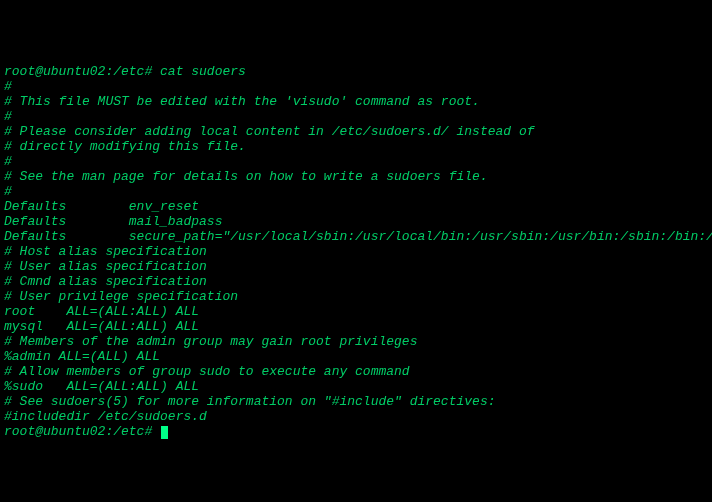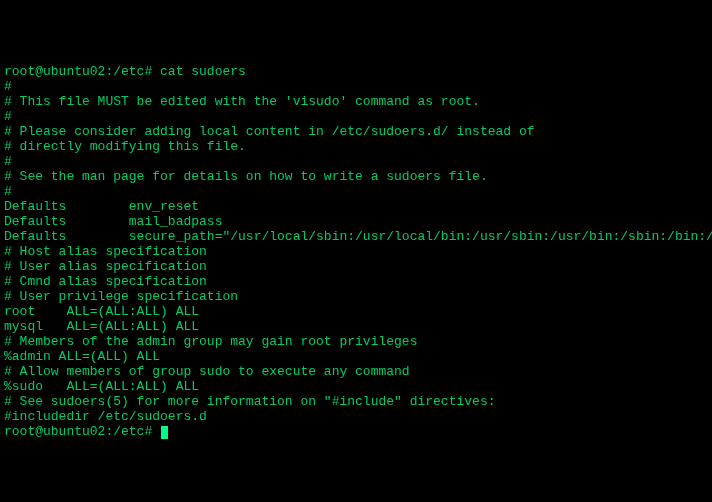--- a/index.html
+++ b/index.html
@@ -19,20 +19,21 @@
       overflow: hidden;
       white-space: pre;
     }
     .terminal {
       width: 100%;
       height: 100%;
     }
     .line {
       display: block;
       white-space: pre;
+      font-style: italic;
     }
     .cursor {
       display: inline-block;
       width: 7px;
       height: 13px;
       background-color: #00ff88;
       vertical-align: text-bottom;
       margin-left: 1px;
     }
   </style>

